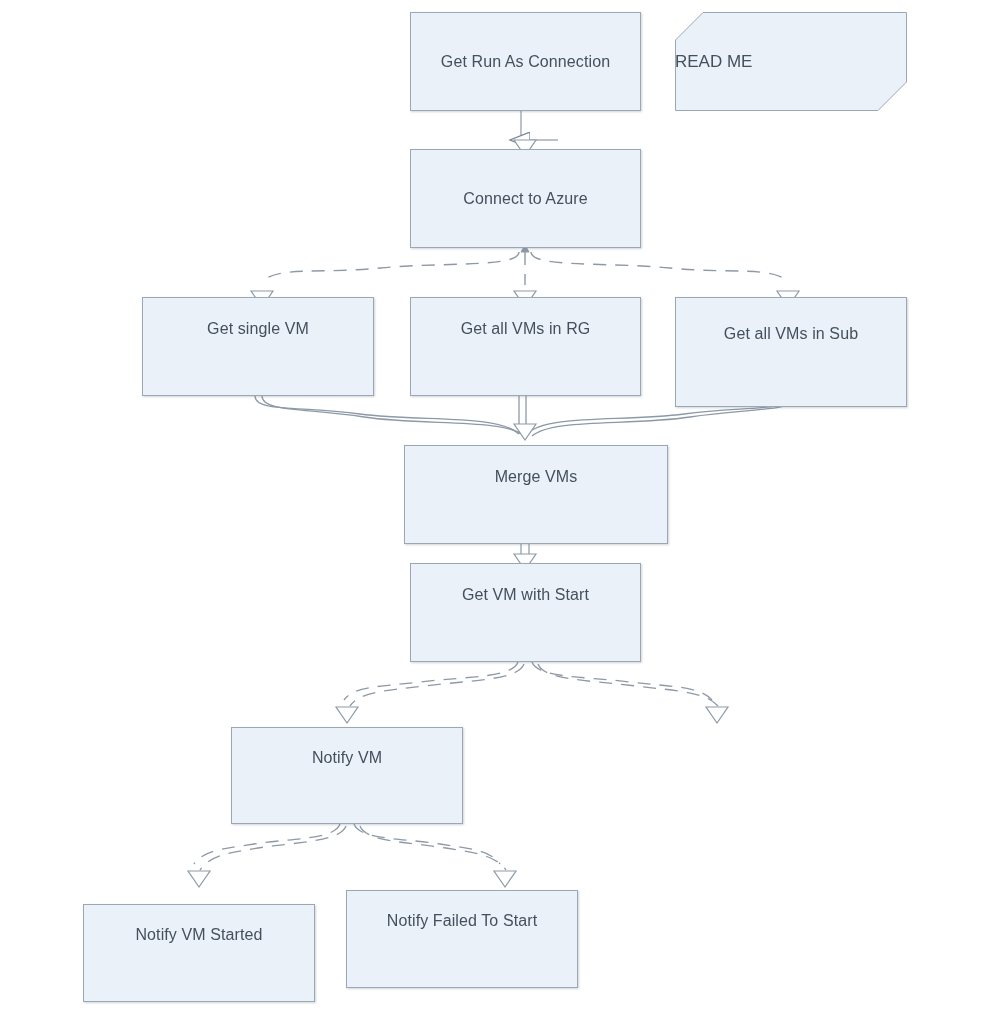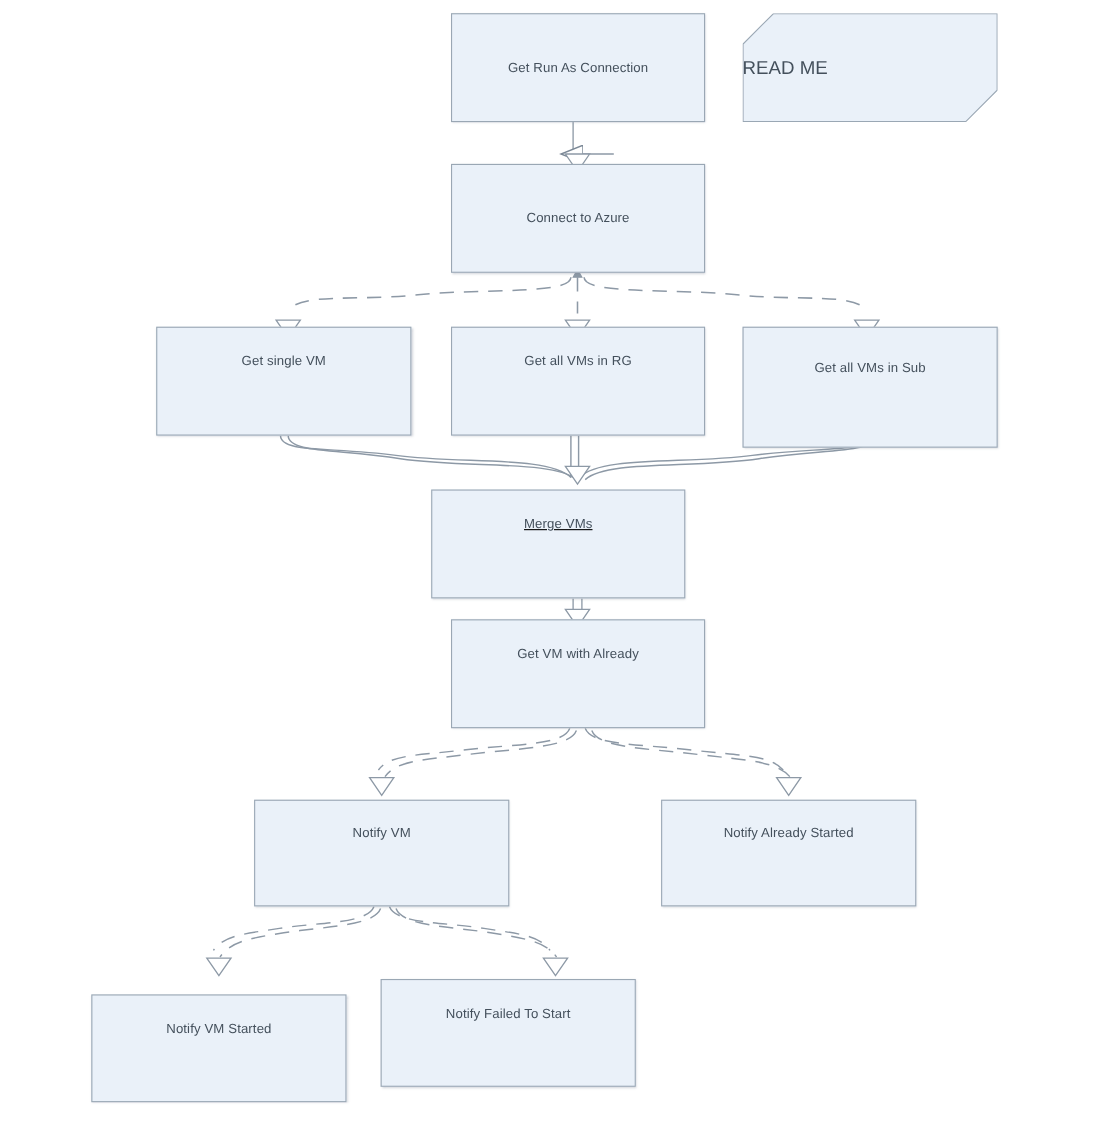--- a/index.html
+++ b/index.html
@@ -32,21 +32,21 @@
     position: absolute;
     box-sizing: border-box;
     background: #eaf1f9;
     border: 1px solid #9aa7b4;
     display: flex;
     align-items: center;
     justify-content: center;
     box-shadow: 1px 1px 2px rgba(120,130,145,0.35);
   }
   .node .label {
-    font-size: 12px;
+    font-size: 16px;
     color: #44505c;
     letter-spacing: 0.1px;
     text-align: center;
     line-height: 1.2;
     padding: 0 8px;
     white-space: nowrap;
   }
   .node.process .label {
     transform: translateY(-18px);
   }
@@ -176,35 +176,32 @@
   </div>
 
   <div class="node process" style="left:410px; top:297px; width:231px; height:99px;">
     <span class="label">Get all VMs in RG</span>
   </div>
 
   <div class="node process" style="left:675px; top:297px; width:232px; height:110px;">
     <span class="label">Get all VMs in Sub</span>
   </div>
 
-  <div class="node process" style="left:392px; top:445px; width:231px; height:99px;text-decoration:underline;">
+  <div class="node process" style="left:404px; top:445px; width:264px; height:99px;">
     <span class="label">Merge VMs</span>
   </div>
 
   <div class="node process" style="left:410px; top:563px; width:231px; height:99px;">
-    <span class="label">Get VM with Already</span>
+    <span class="label">Get VM with Start</span>
   </div>
 
   <div class="node process" style="left:231px; top:727px; width:232px; height:97px;">
     <span class="label">Notify VM</span>
   </div>
 
-  <div class="node process" style="left:601px; top:727px; width:232px; height:97px;">
-    <span class="label">Notify Already Started</span>
-  </div>
 
   <div class="node process" style="left:83px; top:890px; width:232px; height:98px;margin-top:14px;">
     <span class="label">Notify VM Started</span>
   </div>
 
   <div class="node process" style="left:346px; top:890px; width:232px; height:98px;">
     <span class="label">Notify Failed To Start</span>
   </div>
 
 </div>

